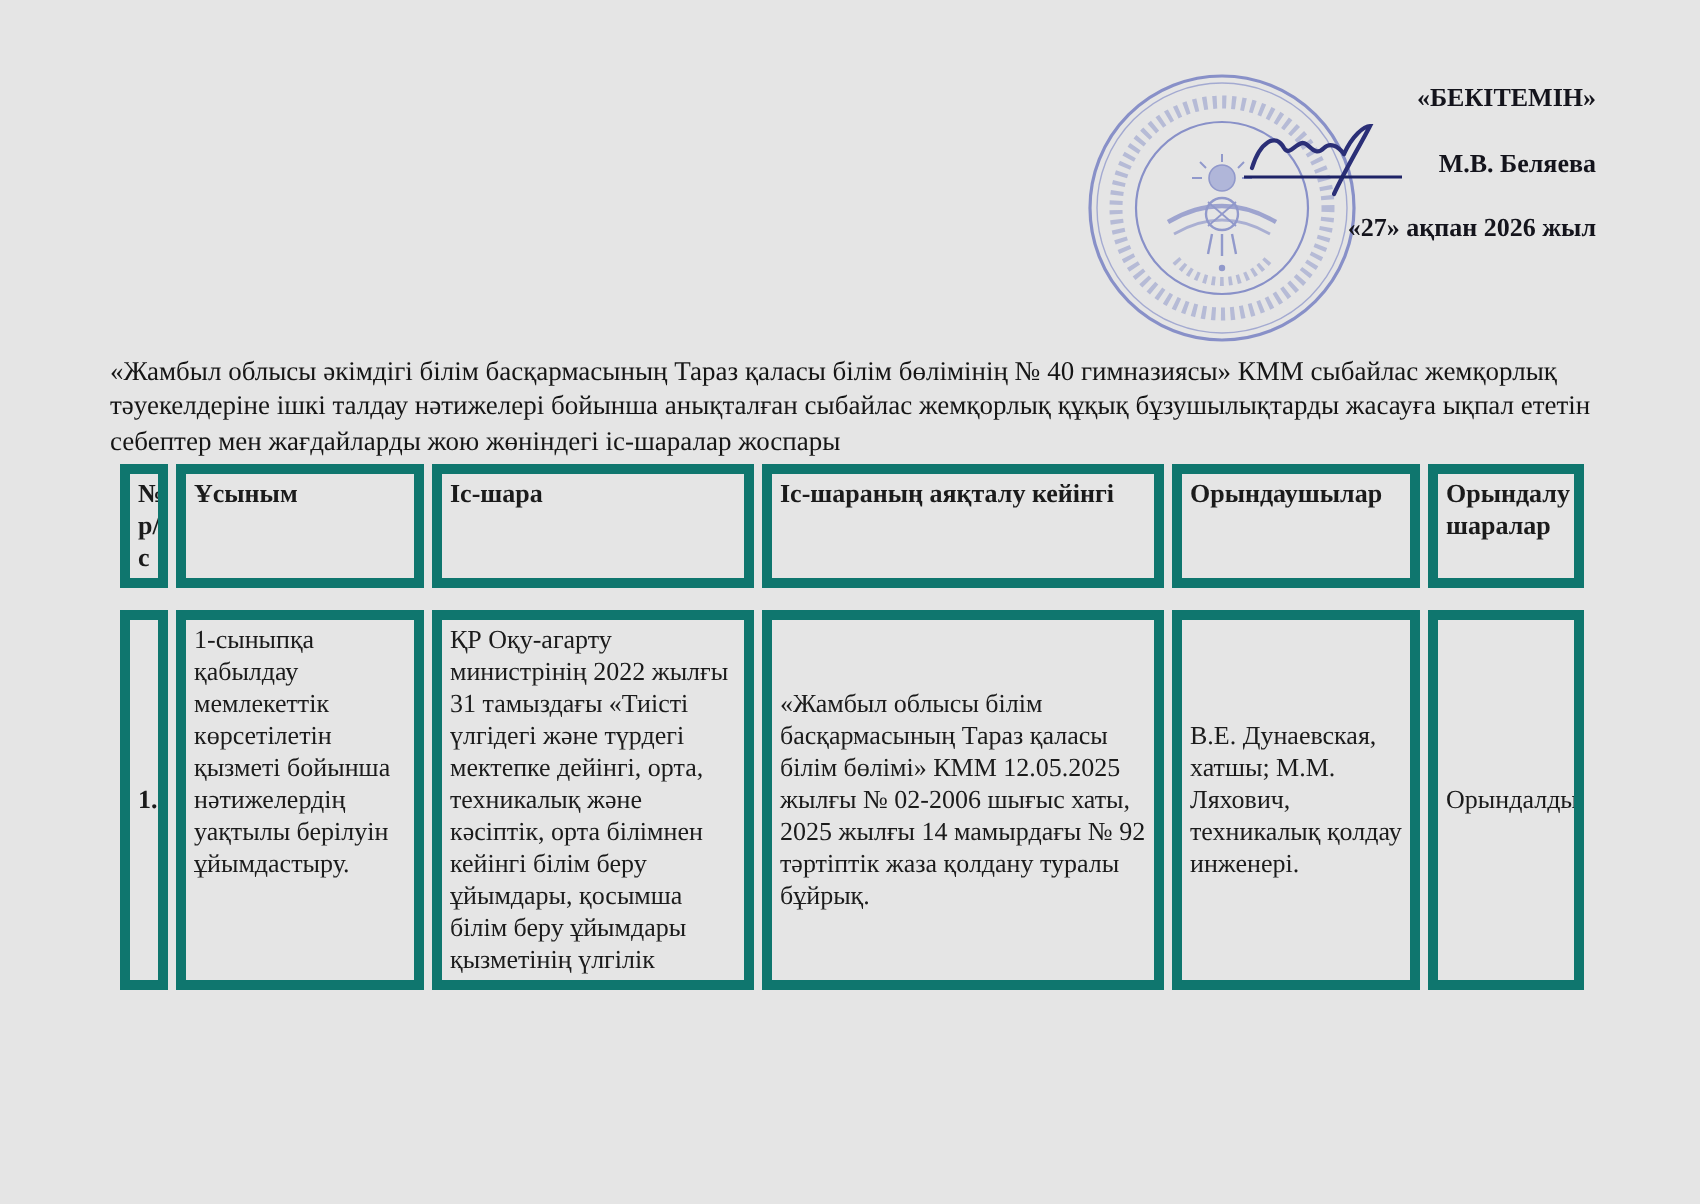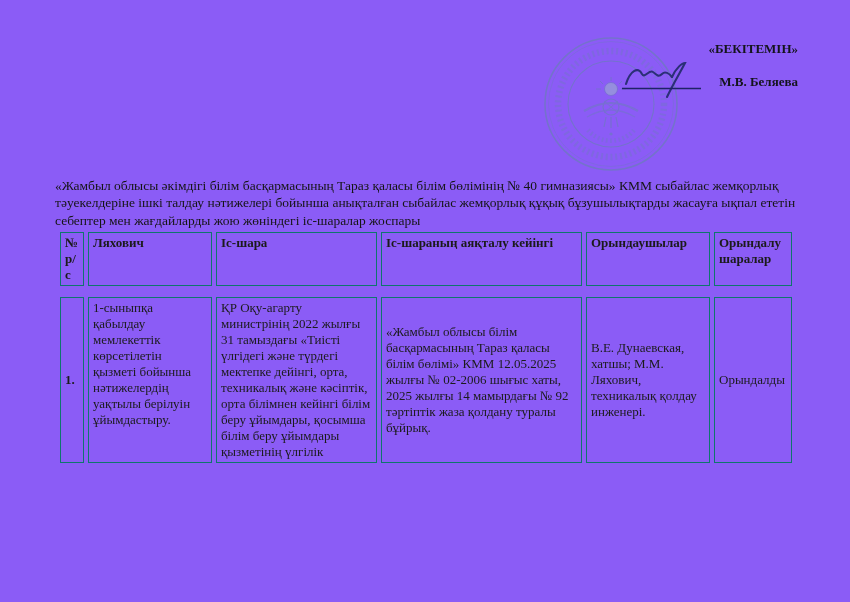--- a/index.html
+++ b/index.html
@@ -2,21 +2,21 @@
 <html><head>
 <meta charset="utf-8">
 <style>
   html,body{margin:0;padding:0;}
   body{
     width:850px;height:602px;background:#ffffff;
     font-family:"Liberation Serif", serif;
     color:#1d1d1d;
     -webkit-font-smoothing:antialiased;
   }
-  .page{position:relative;width:850px;height:602px;background:#8b5cf6;overflow:hidden;}
+  .page{position:relative;width:850px;height:602px;background:#e5e5e5;overflow:hidden;}
 
   
   .stamp{position:absolute;left:540px;top:33px;z-index:1;opacity:.78;}
 
   
   .approval{
     position:absolute;top:40px;right:52px;z-index:2;
     text-align:right;font-weight:bold;font-size:13px;line-height:17px;
     color:#14141c;
   }
@@ -36,21 +36,21 @@
   }
 
   
   .plan-table{
     position:absolute;left:56px;top:221px;z-index:2;
     border-collapse:separate;border-spacing:4px 11px;
     font-size:13px;line-height:16px;color:#1b1b1b;
     table-layout:fixed;width:740px;
   }
   .plan-table th,.plan-table td{
-    border:1px solid #0f766e;
+    border:5px solid #0f766e;
     padding:2px 4px;
     overflow:hidden;
   }
   .plan-table th{
     font-weight:bold;text-align:left;vertical-align:top;
     height:44px;font-size:13px;
   }
   .plan-table td{vertical-align:top;height:158px;}
   .plan-table td.c-num{vertical-align:middle;font-weight:bold;}
   .plan-table td.c-form{vertical-align:middle;margin-top:16px;}
@@ -98,37 +98,38 @@
     <div class="sig-row">
       <svg class="sig-svg" width="84" height="42" viewBox="0 0 84 42">
         <g fill="none" stroke="#2b2f77" stroke-width="2.1" stroke-linecap="round">
           <path d="M5,24 C9,11 17,6 21,14 C24,19 28,9 32,12 C35,14 37,18 41,14 C44,11 48,13 51,17"></path>
           <path d="M51,17 C55,8 61,3 64,3 C60,11 52,24 46,37"></path>
         </g>
         <line x1="1" y1="28.5" x2="80" y2="28.5" stroke="#1e2366" stroke-width="1.5"></line>
       </svg>
       <span>М.В. Беляева</span>
     </div>
+    <div class="date-line">«27» ақпан 2026 жыл</div>
   </div>
 
   <p class="doc-title">«Жамбыл облысы әкімдігі білім басқармасының Тараз қаласы білім бөлімінің № 40 гимназиясы» КММ сыбайлас жемқорлық тәуекелдеріне ішкі талдау нәтижелері бойынша анықталған сыбайлас жемқорлық құқық бұзушылықтарды жасауға ықпал ететін себептер мен жағдайларды жою жөніндегі іс-шаралар жоспары</p>
 
   <table class="plan-table">
     <colgroup>
       <col style="width:24px">
         <col style="width:124px">
         <col style="width:161px">
       <col style="width:201px">
         <col style="width:124px">
         <col style="width:78px">
     </colgroup>
     <thead>
       <tr>
         <th>№ р/с</th>
-        <th>Ляхович</th>
+        <th>Ұсыным</th>
         <th>Іс-шара</th>
         <th>Іс-шараның аяқталу кейінгі</th>
         <th>Орындаушылар</th>
         <th>Орындалу шаралар</th>
       </tr>
     </thead>
     <tbody>
       <tr>
         <td class="c-num">1.</td>
         <td>1-сыныпқа қабылдау мемлекеттік көрсетілетін қызметі бойынша нәтижелердің уақтылы берілуін ұйымдастыру.</td>

